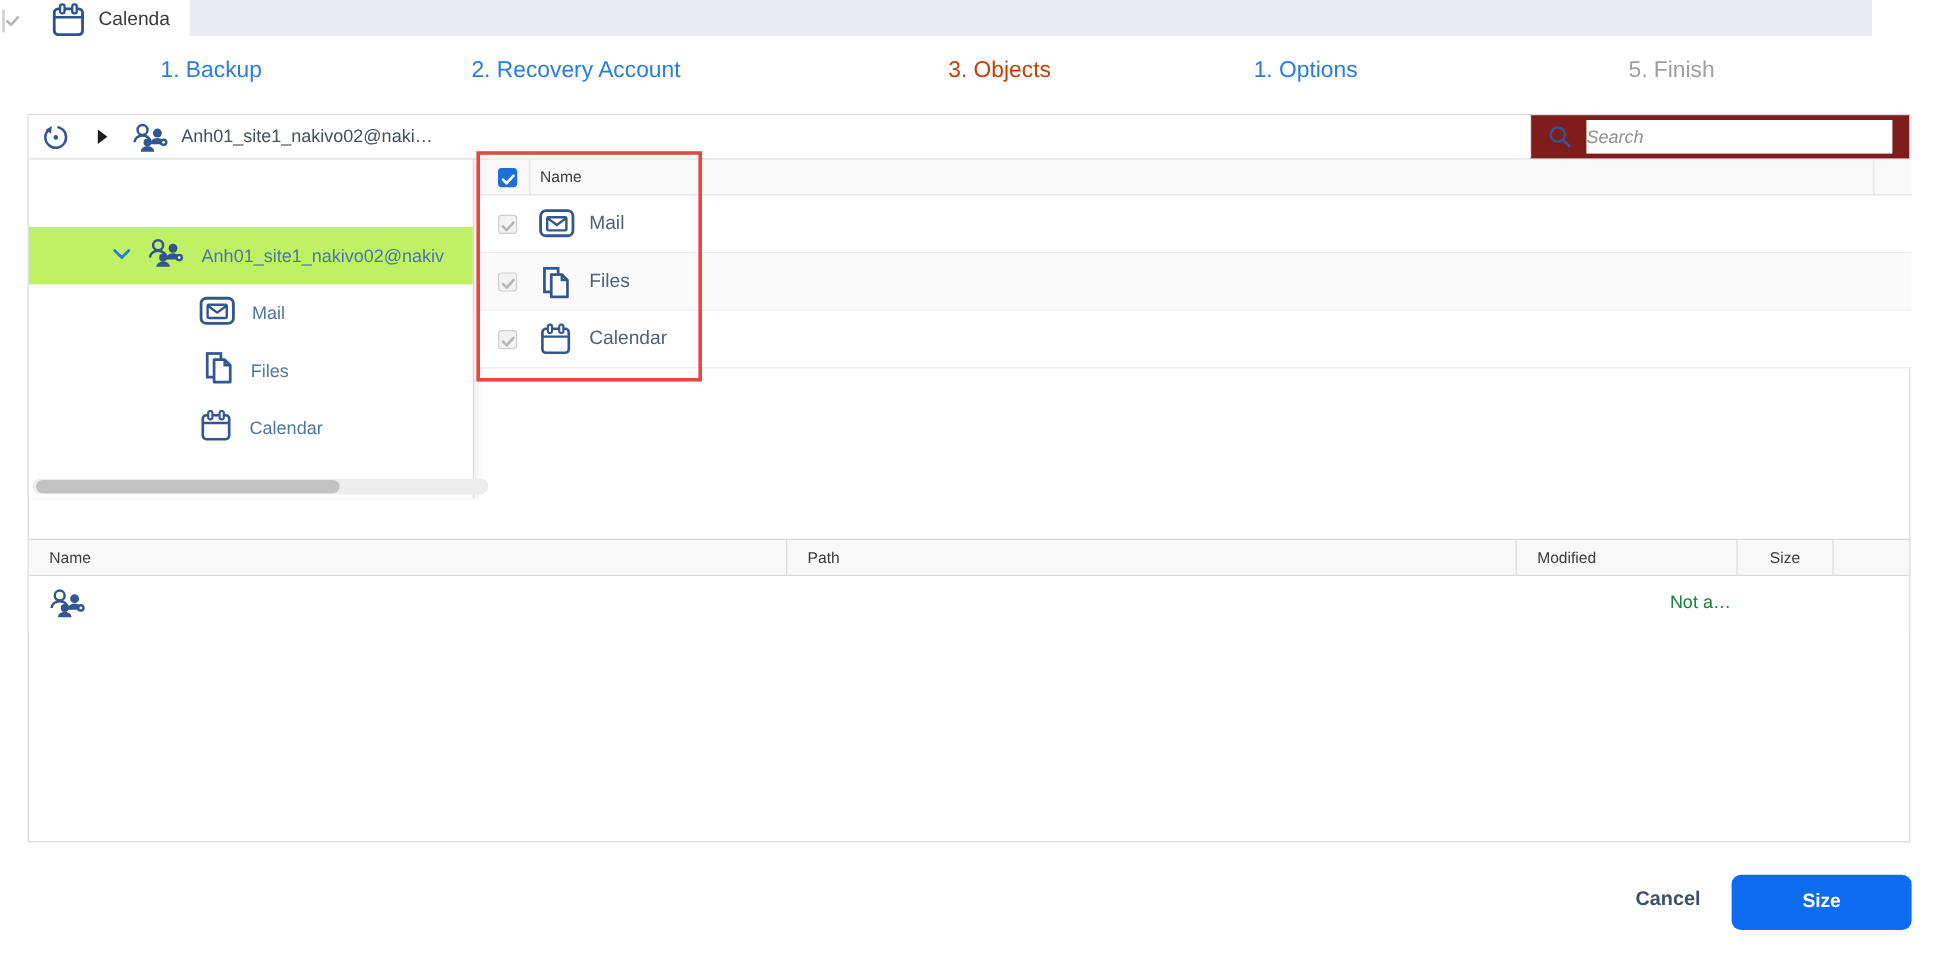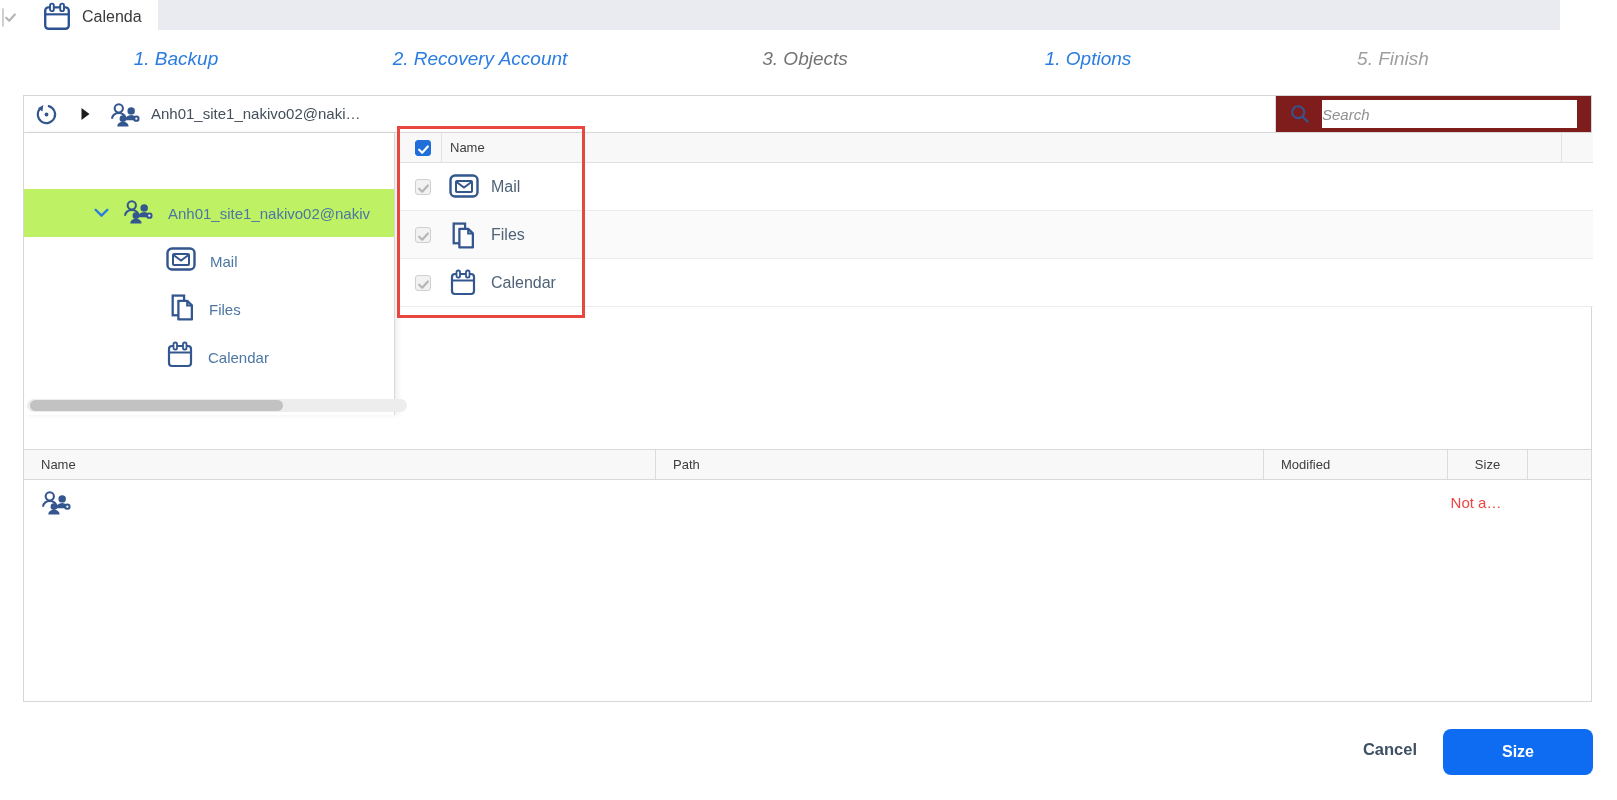--- a/index.html
+++ b/index.html
@@ -7,23 +7,23 @@
     font-family:"Liberation Sans","DejaVu Sans",sans-serif; color:#3a3a3a; overflow:hidden; }
   .root { position:relative; width:1617px; height:800px; background:#fff; }
 
   
   .backdrop-check { position:absolute; left:2px; top:9px; }
   .backdrop-cal { position:absolute; left:42px; top:2px; color:#2d5291; }
   .backdrop-label { position:absolute; left:82px; top:8px; font-size:16px; color:#3a3a3a; }
   .backdrop-bar { position:absolute; left:158px; top:0; width:1402px; height:30px; background:#e9ebf1; }
 
   
-  .step { position:absolute; top:48px; transform:translateX(-50%); font-size:19px; white-space:nowrap;font-style:italic; }
+  .step { position:absolute; top:48px; transform:translateX(-50%); font-size:19px; white-space:nowrap; }
   .step.link { color:#2a7ce0; cursor:pointer; }
-  .step.current { color:#737373; }
+  .step.current { color:#c2410c;margin-left:28px; }
   .step.disabled { color:#9e9e9e; }
 
   
   .frame { position:absolute; left:23px; top:95px; width:1569px; height:607px;
     border:1px solid #d5d8da; background:#fff; }
 
   .toolbar { position:absolute; left:0; top:0; width:1567px; height:37px; background:#fff;
     border-bottom:1px solid #d9d9d9; }
   .tb-restore { position:absolute; left:10px; top:6px; color:#33568f; }
   .tb-expander { position:absolute; left:56px; top:11px; color:#1c1c1c; }
@@ -80,22 +80,22 @@
   .results-head { position:absolute; left:0; top:353px; width:1567px; height:31px; background:#f8f8f8;
     border-top:1px solid #d9d9d9; border-bottom:1px solid #d9d9d9; display:flex; }
   .rh-cell { height:29px; line-height:29px; font-size:13px; color:#3c3c3c; padding-left:17px;
     border-right:1px solid #dcdcdc; }
   .rh-cell.c-name { width:632px; } .rh-cell.c-path { width:608px; } .rh-cell.c-mod { width:184px; }
   .rh-cell.c-size { width:80px; text-align:center; padding-left:0; }
   .rh-cell.c-extra { width:63px; border-right:none; }
   .res-row { position:absolute; left:0; top:384px; width:1567px; height:46px; background:#fff; }
   .res-row .ricon { position:absolute; left:17px; top:10px; color:#33568f; }
   .res-row .rname { position:absolute; left:56px; top:0; line-height:46px; font-size:15px; color:#3a3a3a; }
-  .res-row .rsize { position:absolute; left:1412px; top:0; width:80px; line-height:46px; font-size:15px;
-    color:#ef4444; text-align:center; }
+  .res-row .rsize { position:absolute; left:1353px; top:0; width:80px; line-height:46px; font-size:15px;
+    color:#15803d; text-align:center; }
 
   
   .cancel-btn { position:absolute; left:1338px; top:740px; width:104px; text-align:center;
     font-size:16.5px; font-weight:bold; color:#3d5064; cursor:pointer; }
   .next-btn { position:absolute; left:1443px; top:729px; width:150px; height:46px; background:#0d6cf2;
     border:none; border-radius:8px; color:#fff; font-size:16px; font-weight:bold; text-align:center;
     line-height:46px; cursor:pointer; font-family:"Liberation Sans","DejaVu Sans",sans-serif; }
   .hidden-defs { position:absolute; width:0; height:0; overflow:hidden; }
 </style>
 </head>

